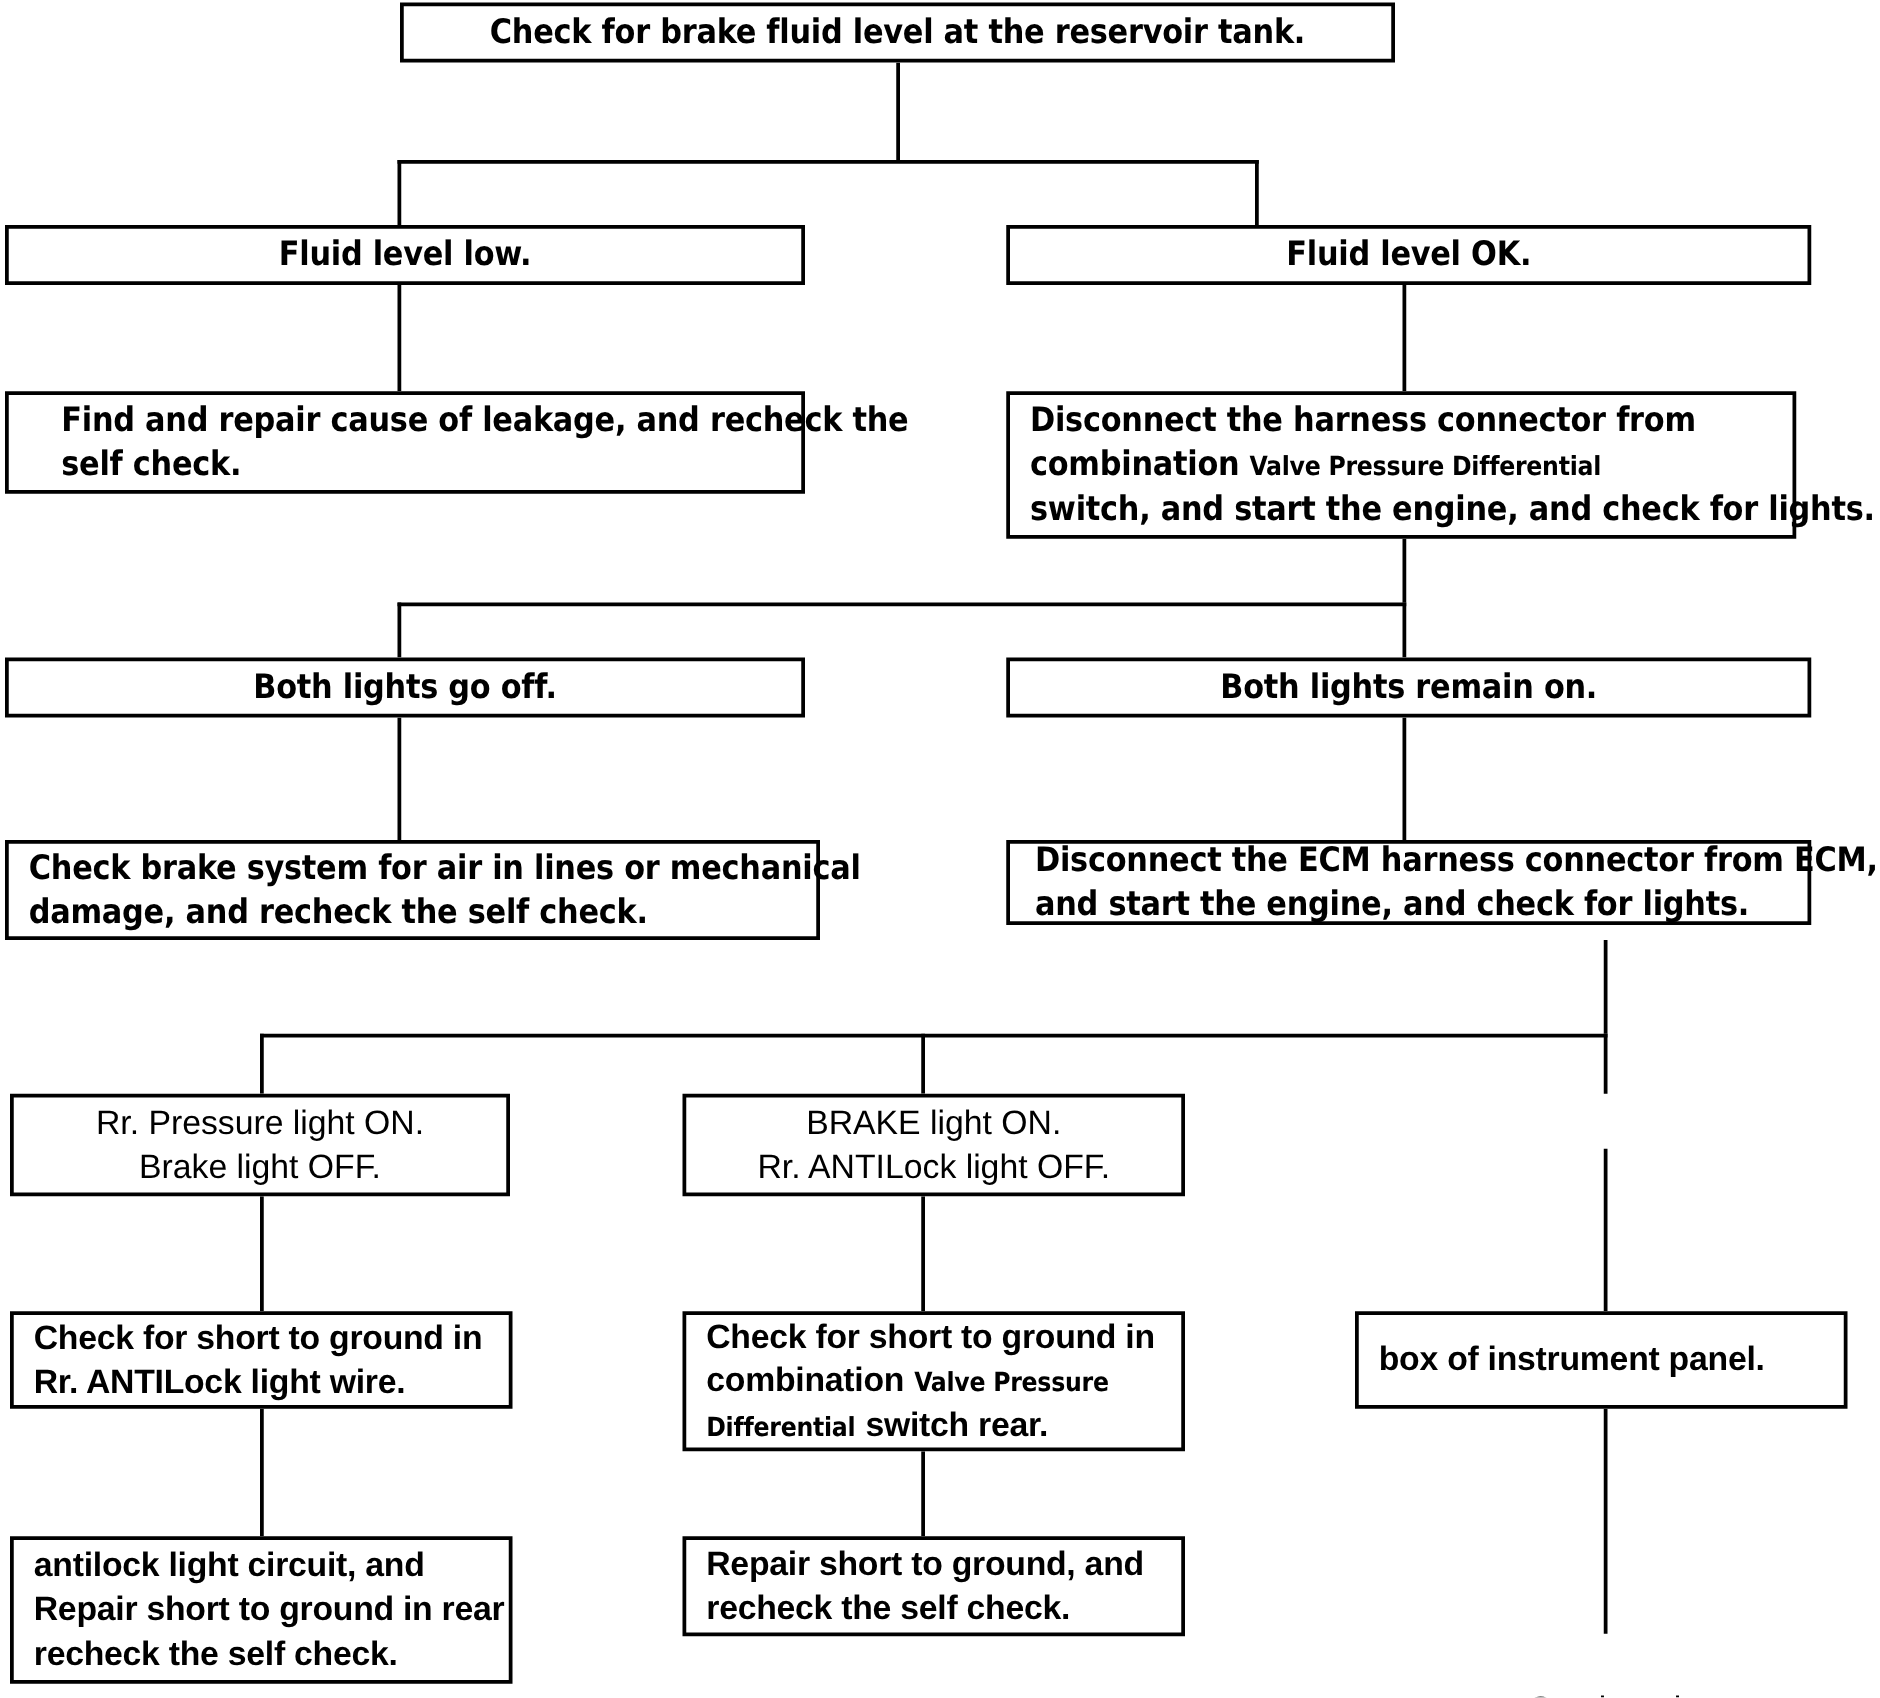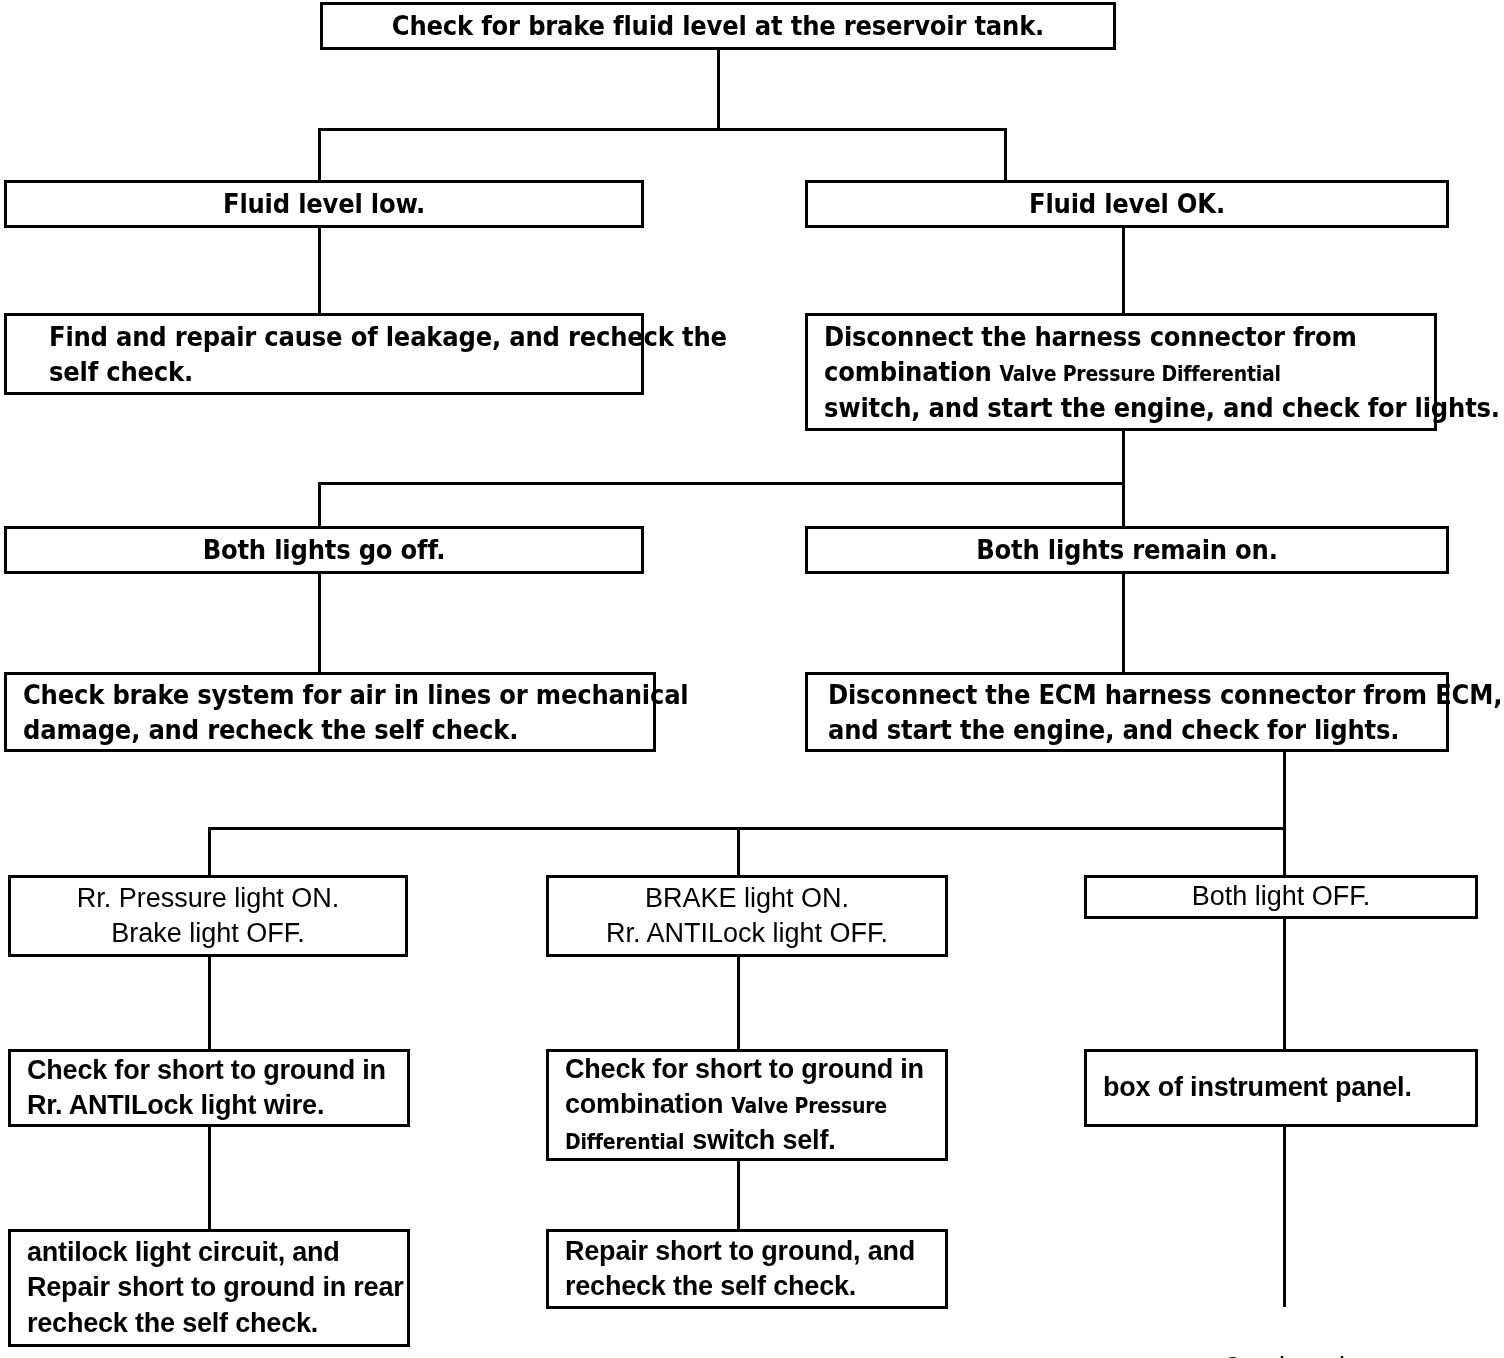--- a/index.html
+++ b/index.html
@@ -127,58 +127,55 @@
   </div>
 
   <div class="line ln-v" style="left:318px; top:574px; height:98px;"></div>
   <div class="line ln-v" style="left:1122px; top:574px; height:98px;"></div>
 
   <div class="box left f-heavy pad-l" style="left:4px; top:672px; width:652px; height:80px;">
     <span class="txt">Check brake system for air in lines or mechanical</span>
     <span class="txt">damage, and recheck the self check.</span>
   </div>
 
-  <div class="box left f-heavy pad-l" style="left:805px; top:672px; width:644px; height:80px;padding-left:20px;">
+  <div class="box left f-heavy pad-l" style="left:805px; top:672px; width:644px; height:68px;padding-left:20px;">
     <span class="txt">Disconnect the ECM harness connector from ECM,</span>
     <span class="txt">and start the engine, and check for lights.</span>
   </div>
 
   <div class="line ln-v" style="left:1283px; top:752px; height:75px;"></div>
   <div class="line ln-h" style="left:208px; top:827px; width:1078px;"></div>
   <div class="line ln-v" style="left:208px; top:827px; height:48px;"></div>
   <div class="line ln-v" style="left:737px; top:827px; height:48px;"></div>
   <div class="line ln-v" style="left:1283px; top:827px; height:48px;"></div>
 
   <div class="box center f-light" style="left:8px; top:875px; width:400px; height:82px;">
     <span class="txt">Rr. Pressure light ON.</span>
     <span class="txt">Brake light OFF.</span>
   </div>
 
   <div class="box center f-light" style="left:546px; top:875px; width:402px; height:82px;">
     <span class="txt">BRAKE light ON.</span>
     <span class="txt">Rr. ANTILock light OFF.</span>
   </div>
 
-  <div class="box center f-light" style="left:1084px; top:875px; width:394px; height:44px;">
-    <span class="txt">Both light OFF.</span>
-  </div>
 
   <div class="line ln-v" style="left:208px; top:957px; height:92px;"></div>
   <div class="line ln-v" style="left:737px; top:957px; height:92px;"></div>
   <div class="line ln-v" style="left:1283px; top:919px; height:130px;"></div>
 
   <div class="box left f-medium pad-l" style="left:8px; top:1049px; width:402px; height:78px;">
     <span class="txt">Check for short to ground in</span>
     <span class="txt">Rr. ANTILock light wire.</span>
   </div>
 
   <div class="box left f-medium pad-l" style="left:546px; top:1049px; width:402px; height:112px;">
     <span class="txt">Check for short to ground in</span>
     <span class="txt"><span>combination</span><span class="small" style="margin-left:8px;margin-top:24px;">Valve Pressure</span></span>
-    <span class="txt"><span class="small">Differential</span><span style="margin-left:8px;">switch self.</span></span>
+    <span class="txt"><span class="small">Differential</span><span style="margin-left:8px;">switch rear.</span></span>
   </div>
 
   <div class="box left f-medium pad-l" style="left:1084px; top:1049px; width:394px; height:78px;">
     <span class="txt">box of instrument panel.</span>
   </div>
 
   <div class="line ln-v" style="left:208px; top:1127px; height:102px;"></div>
   <div class="line ln-v" style="left:737px; top:1161px; height:68px;"></div>
   <div class="line ln-v" style="left:1283px; top:1127px; height:180px;"></div>
 

